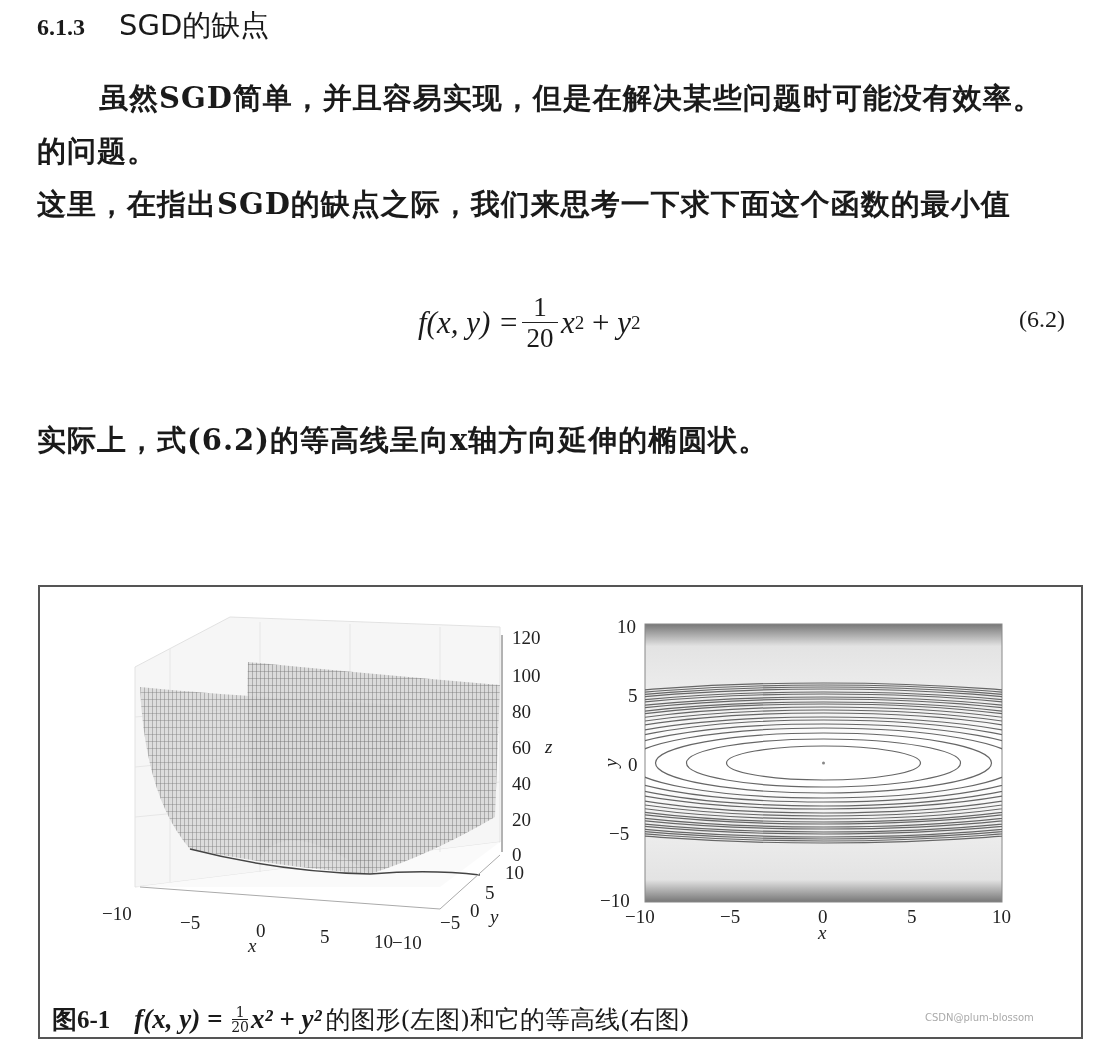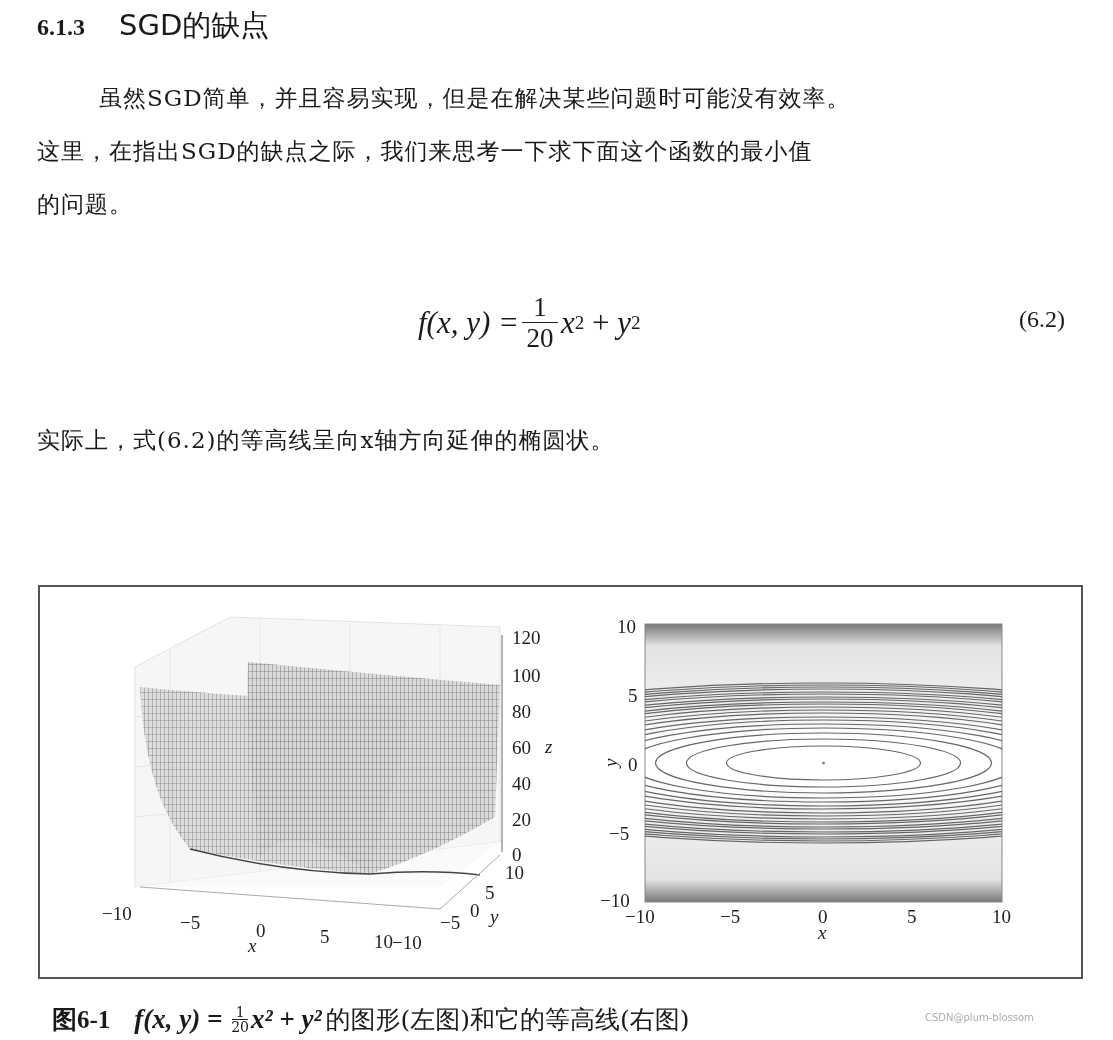--- a/index.html
+++ b/index.html
@@ -1,51 +1,51 @@
 <!DOCTYPE html>
 <html><head>
 <meta charset="utf-8">
 <style>
   html, body { margin:0; padding:0; background:#ffffff; }
   body { width:1113px; height:1040px; position:relative; overflow:hidden; color:#1a1a1a;
          font-family:"DejaVu Serif", "Liberation Serif", serif; }
   .heading { position:absolute; left:37px; top:6px; font-size:29px; display:flex; align-items:baseline; }
   .heading .num { font-family:"Liberation Serif", serif; font-weight:bold; font-size:24px; margin-right:34px; }
   .heading .title { font-family:"DejaVu Sans", sans-serif; font-size:29px; }
-  .para { position:absolute; left:37px; width:1050px; font-size:23px; line-height:53px; letter-spacing:1px; }
+  .para { position:absolute; left:37px; width:1050px; font-size:29px; line-height:53px; letter-spacing:1px;font-weight:bold; }
   .para p { margin:0; }
   .indent { padding-left:62px; }
   .eq { position:absolute; left:0; top:282px; width:1113px; height:90px; font-family:"Liberation Serif", serif; }
   .eq .formula { position:absolute; left:418px; top:10px; font-size:31px; display:flex; align-items:center; }
   .eq .formula i { font-style:italic; }
   .frac { display:inline-flex; flex-direction:column; align-items:center; margin:0 3px; font-size:27px; line-height:30px; }
   .frac .bar { border-top:1.5px solid #222; width:36px; }
   .eq .eqnum { position:absolute; left:1019px; top:24px; font-size:24px; }
   sup { font-size:19px; vertical-align:14px; }
-  .figbox { position:absolute; left:38px; top:585px; width:1045px; height:394px; border:2px solid #555; box-sizing:border-box; }
+  .figbox { position:absolute; left:38px; top:585px; width:1045px; height:454px; border:2px solid #555; box-sizing:border-box; }
   .caption { position:absolute; left:37px; top:1003px; font-size:25px; display:flex; align-items:center; }
   .caption .label { font-family:Liberation Serif, serif; font-weight:bold; margin-right:24px;margin-left:15px; }
   .caption .math { font-family:"Liberation Serif", serif; font-style:italic; font-weight:bold; font-size:27px; }
   .cfrac { display:inline-flex; flex-direction:column; align-items:center; font-size:14px; line-height:14px; margin:0 2px; vertical-align:middle; font-style:normal; }
   .cfrac .bar { border-top:1px solid #222; width:16px; }
   .watermark { position:absolute; left:925px; top:1012px; font-family:"DejaVu Sans", sans-serif; font-size:10px; color:#aaaaaa; }
   svg text { font-family:"Liberation Serif", serif; fill:#222; }
 </style>
 </head>
 <body>
 
 <div class="heading">
   <span class="num">6.1.3</span>
   <span class="title">SGD的缺点</span>
 </div>
 
 <div class="para" style="top:72px;">
   <p class="indent">虽然SGD简单，并且容易实现，但是在解决某些问题时可能没有效率。</p>
+  <p>的问题。</p>
   <p>这里，在指出SGD的缺点之际，我们来思考一下求下面这个函数的最小值</p>
-  <p>的问题。</p>
 </div>
 
 <div class="eq">
   <div class="formula">
     <i>f(x, y) = </i>
     <span class="frac">
       <span>1</span>
       <span class="bar"></span>
       <span>20</span>
     </span>

